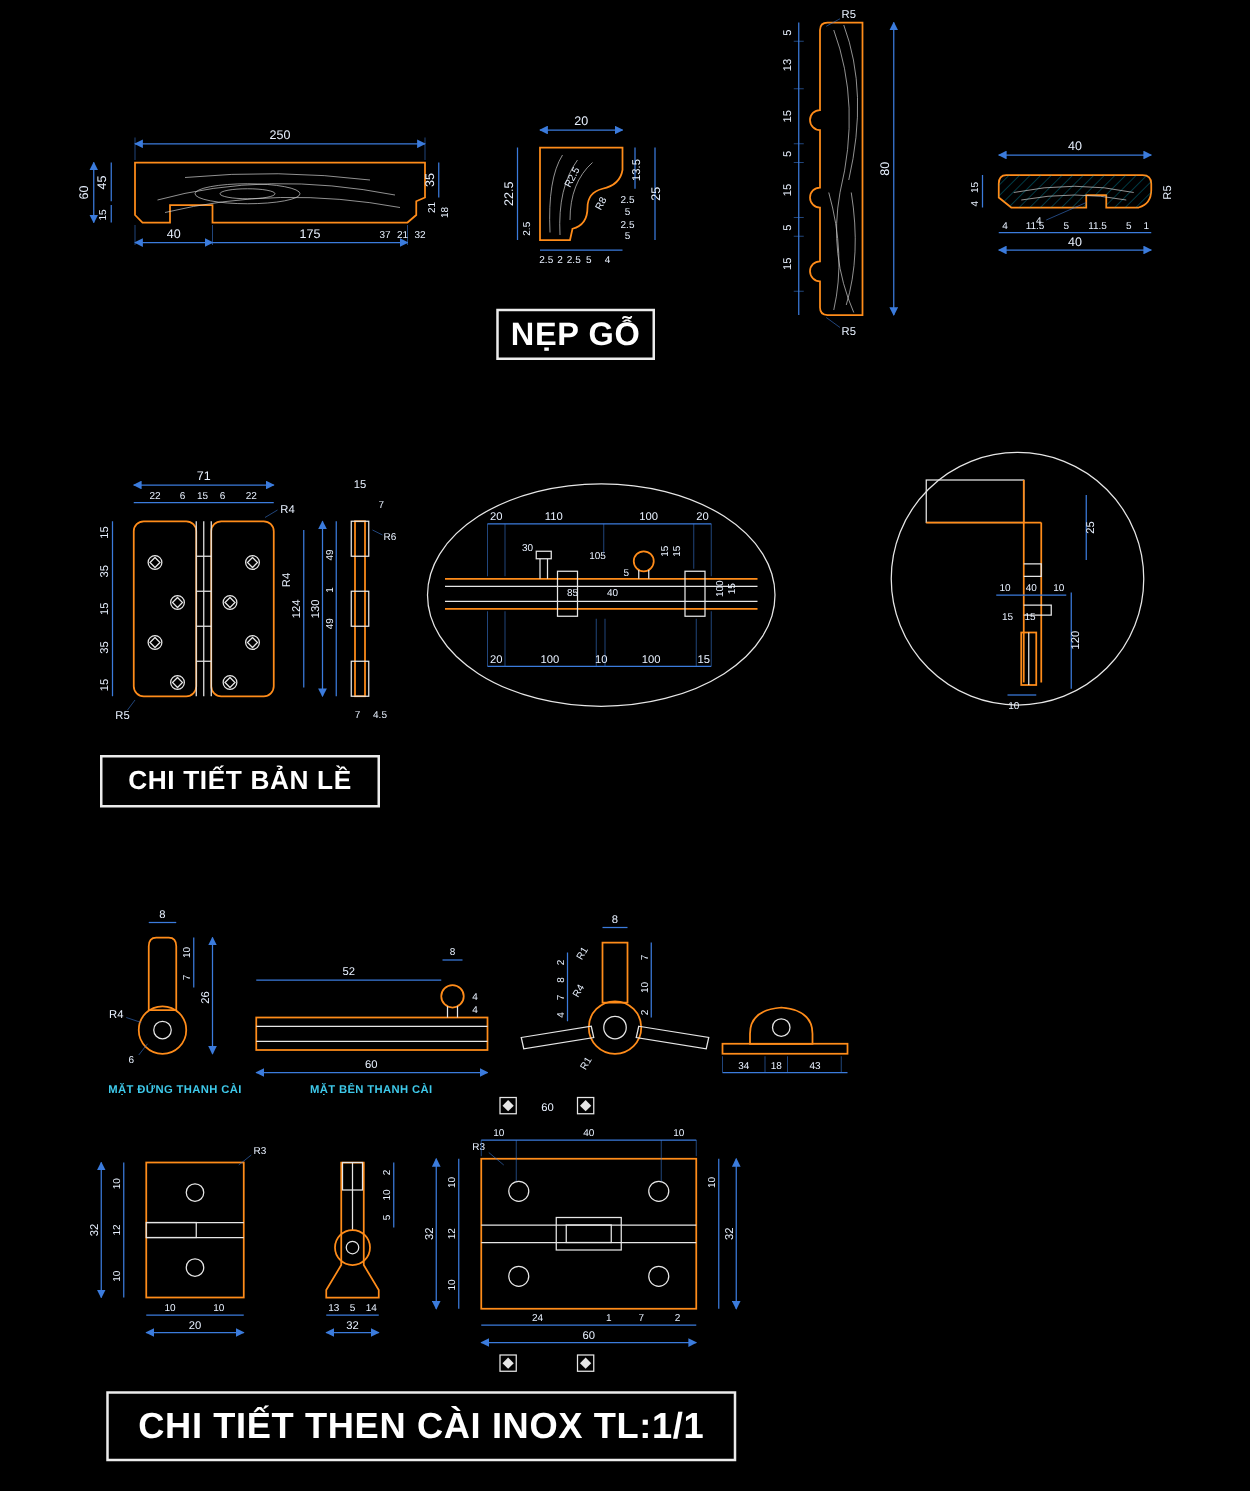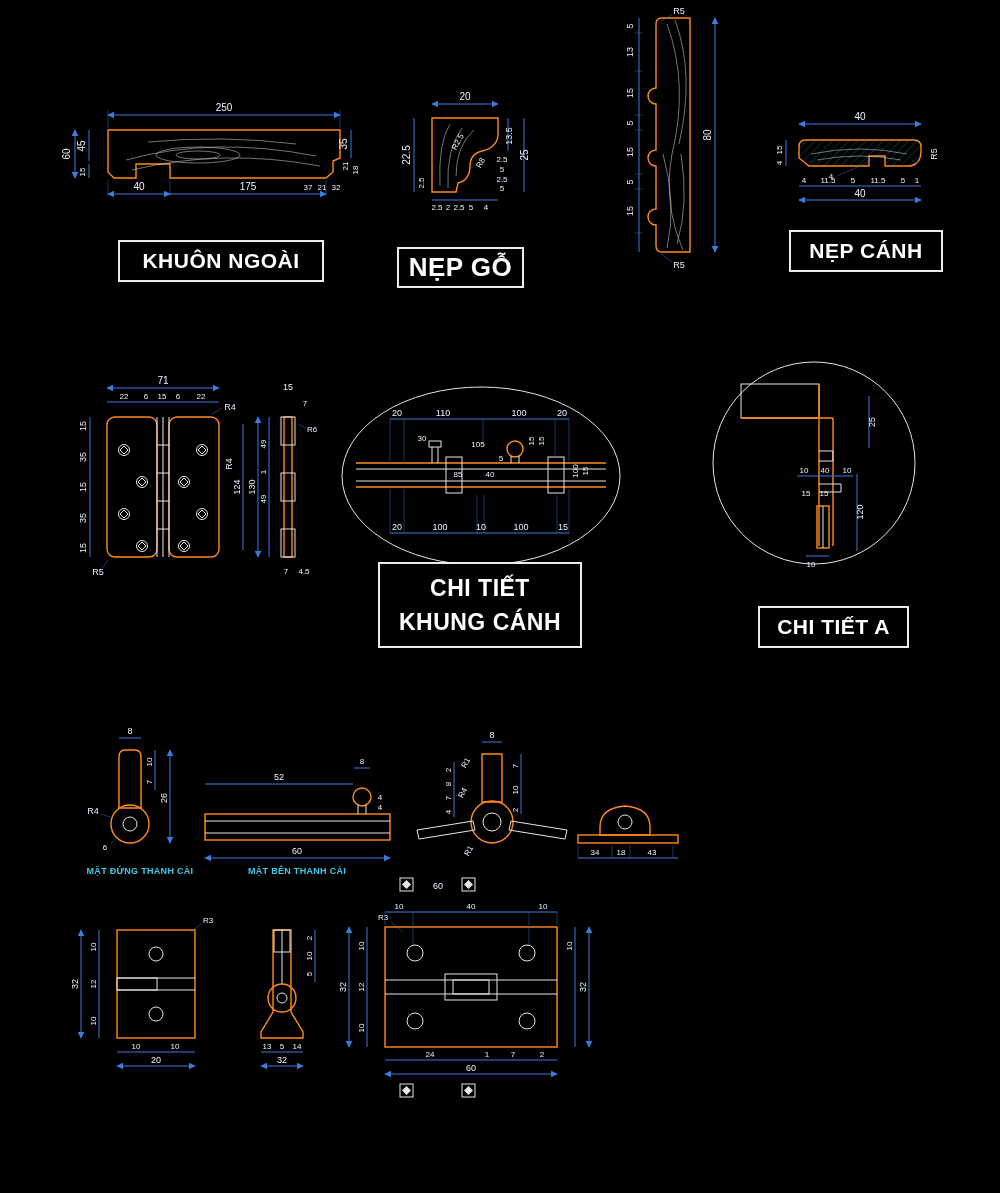--- a/index.html
+++ b/index.html
@@ -64,23 +64,20 @@
         <line class="e" x1="278" y1="82" x2="278" y2="98"></line>
     <line class="d" x1="60" y1="96" x2="122" y2="96" marker-start="url(#arr)" marker-end="url(#arr)"></line>
     <text x="91" y="92">40</text>
     <line class="d" x1="122" y1="96" x2="278" y2="96" marker-end="url(#arr)"></line>
     <text x="200" y="92">175</text>
     <text x="260" y="92" class="t8">37</text>
     <text x="274" y="92" class="t8">21</text>
     <text x="288" y="92" class="t8">32</text>
   </g>
 </svg>
-<div class="titlebox" style="left:118px;top:240px;width:202px;height:38px;font-size:21px">
-  <span>KHUÔN NGOÀI</span>
-</div>
 
 <svg style="left:390px;top:88px" width="152" height="160" viewBox="0 0 152 160">
   <g>
     <path class="o" d="M42,30 L108,30 L108,48 Q106,60 92,63 Q80,66 80,78 Q80,92 68,95 L66,104 L42,104 Z"></path>
     <path class="g" d="M50,98 Q48,55 60,36"></path>
     <path class="g" d="M58,100 Q56,62 72,40"></path>
     <path class="g" d="M66,88 Q66,58 84,42"></path>
   </g>
   <g>
     <line class="d" x1="42" y1="16" x2="108" y2="16" marker-start="url(#arr)" marker-end="url(#arr)"></line>
@@ -163,23 +160,20 @@
     <text x="31" y="77" class="t8">4</text>
     <text x="55" y="77" class="t8">11.5</text>
     <text x="80" y="77" class="t8">5</text>
     <text x="105" y="77" class="t8">11.5</text>
     <text x="130" y="77" class="t8">5</text>
     <text x="144" y="77" class="t8">1</text>
     <line class="d" x1="26" y1="94" x2="148" y2="94" marker-start="url(#arr)" marker-end="url(#arr)"></line>
     <text x="87" y="91">40</text>
   </g>
 </svg>
-<div class="titlebox" style="left:789px;top:230px;width:150px;height:38px;font-size:21px">
-  <span>NẸP CÁNH</span>
-</div>
 
 <svg style="left:62px;top:372px" width="258" height="215" viewBox="0 0 258 215">
   <g>
     <rect class="o" x="45" y="45" width="50" height="140" rx="8"></rect>
     <rect class="o" x="107" y="45" width="50" height="140" rx="8"></rect>
     <line class="w" x1="95" y1="45" x2="95" y2="185"></line>
     <line class="w" x1="101" y1="45" x2="101" y2="185"></line>
     <line class="w" x1="107" y1="45" x2="107" y2="185"></line>
     <line class="w" x1="95" y1="73" x2="107" y2="73"></line>
         <line class="w" x1="95" y1="101" x2="107" y2="101"></line>
@@ -239,20 +233,23 @@
     <line class="e" x1="236" y1="52" x2="244" y2="56"></line>
     <text x="250" y="60" class="t8">R6</text>
     <line class="d" x1="207" y1="45" x2="207" y2="185"></line>
     <text x="204" y="72" transform="rotate(-90 204 72)" class="t8">49</text>
     <text x="204" y="100" transform="rotate(-90 204 100)" class="t8">1</text>
     <text x="204" y="127" transform="rotate(-90 204 127)" class="t8">49</text>
     <text x="224" y="202" class="t8">7</text>
     <text x="242" y="202" class="t8">4.5</text>
   </g>
 </svg>
+<div class="titlebox" style="left:80px;top:604px;width:220px;height:38px;font-size:21px">
+  <span>CHI TIẾT BẢN LỀ</span>
+</div>
 
 <svg style="left:338px;top:383px" width="288" height="188" viewBox="0 0 288 188">
   <ellipse class="w" cx="143" cy="93" rx="139" ry="89"></ellipse>
   <g>
     <line class="o" x1="18" y1="80" x2="268" y2="80"></line>
     <line class="o" x1="18" y1="104" x2="268" y2="104"></line>
     <line class="w" x1="18" y1="86" x2="268" y2="86"></line>
     <line class="w" x1="18" y1="98" x2="268" y2="98"></line>
     <rect class="w" x="108" y="74" width="16" height="36" fill="url(#hw)"></rect>
     <rect class="w" x="210" y="74" width="16" height="36" fill="url(#hw)"></rect>
@@ -290,24 +287,20 @@
         <line class="e" x1="146" y1="112" x2="146" y2="150"></line>
         <line class="e" x1="219" y1="112" x2="219" y2="150"></line>
         <line class="e" x1="231" y1="106" x2="231" y2="150"></line>
     <text x="59" y="147" class="t9">20</text>
     <text x="102" y="147" class="t9">100</text>
     <text x="143" y="147" class="t9">10</text>
     <text x="183" y="147" class="t9">100</text>
     <text x="225" y="147" class="t9">15</text>
   </g>
 </svg>
-<div class="titlebox" style="left:378px;top:562px;width:200px;height:82px;font-size:23px;line-height:1.5">
-  <span>CHI TIẾT</span>
-  <span>KHUNG CÁNH</span>
-</div>
 
 <svg style="left:703px;top:356px" width="222" height="222" viewBox="0 0 222 222">
   <circle class="w" cx="111" cy="107" r="101"></circle>
   <g>
     <rect class="w" x="38" y="28" width="78" height="34" fill="url(#hw)"></rect>
     <line class="o" x1="116" y1="28" x2="116" y2="190"></line>
     <line class="o" x1="130" y1="62" x2="130" y2="190"></line>
     <line class="o" x1="38" y1="62" x2="130" y2="62"></line>
     <path class="w" d="M116,95 h14 v10 h-14"></path>
     <path class="w" d="M116,128 h22 v8 h-22"></path>
@@ -322,23 +315,20 @@
     <text x="103" y="140" class="t8">15</text>
     <text x="121" y="140" class="t8">15</text>
     <line class="d" x1="166" y1="40" x2="166" y2="92"></line>
     <text x="172" y="66" transform="rotate(-90 172 66)" class="t9">25</text>
     <line class="d" x1="154" y1="118" x2="154" y2="195"></line>
     <text x="160" y="156" transform="rotate(-90 160 156)" class="t9">120</text>
     <line class="d" x1="103" y1="200" x2="126" y2="200"></line>
     <text x="108" y="211" class="t8">10</text>
   </g>
 </svg>
-<div class="titlebox" style="left:758px;top:606px;width:147px;height:38px;font-size:21px">
-  <span>CHI TIẾT A</span>
-</div>
 
 <svg style="left:55px;top:702px" width="645" height="404" viewBox="0 0 645 404">
 
   <g>
     <path class="o" d="M64,55 Q64,48 70,48 L80,48 Q86,48 86,55 L86,106 L64,106 Z"></path>
     <circle class="o" cx="75" cy="122" r="19"></circle>
     <circle class="w" cx="75" cy="122" r="7"></circle>
     <line class="d" x1="64" y1="36" x2="86" y2="36"></line>
     <text x="75" y="32" class="t9">8</text>
     <line class="d" x1="100" y1="48" x2="100" y2="88"></line>
@@ -496,14 +486,17 @@
     <g>
       <rect class="w" x="345" y="382" width="13" height="13"></rect>
       <path d="M351.5,384 L356,388.5 L351.5,393 L347,388.5 Z" fill="#e6e6e6"></path>
     </g>
     <g>
       <rect class="w" x="407" y="382" width="13" height="13"></rect>
       <path d="M413.5,384 L418,388.5 L413.5,393 L409,388.5 Z" fill="#e6e6e6"></path>
     </g>
   </g>
 </svg>
-
+<div class="titlebox" style="left:85px;top:1113px;width:500px;height:52px;font-size:29px">
+  <span>CHI TIẾT THEN CÀI INOX TL:1/1</span>
 </div>
 
+</div>
+
 </body></html>

